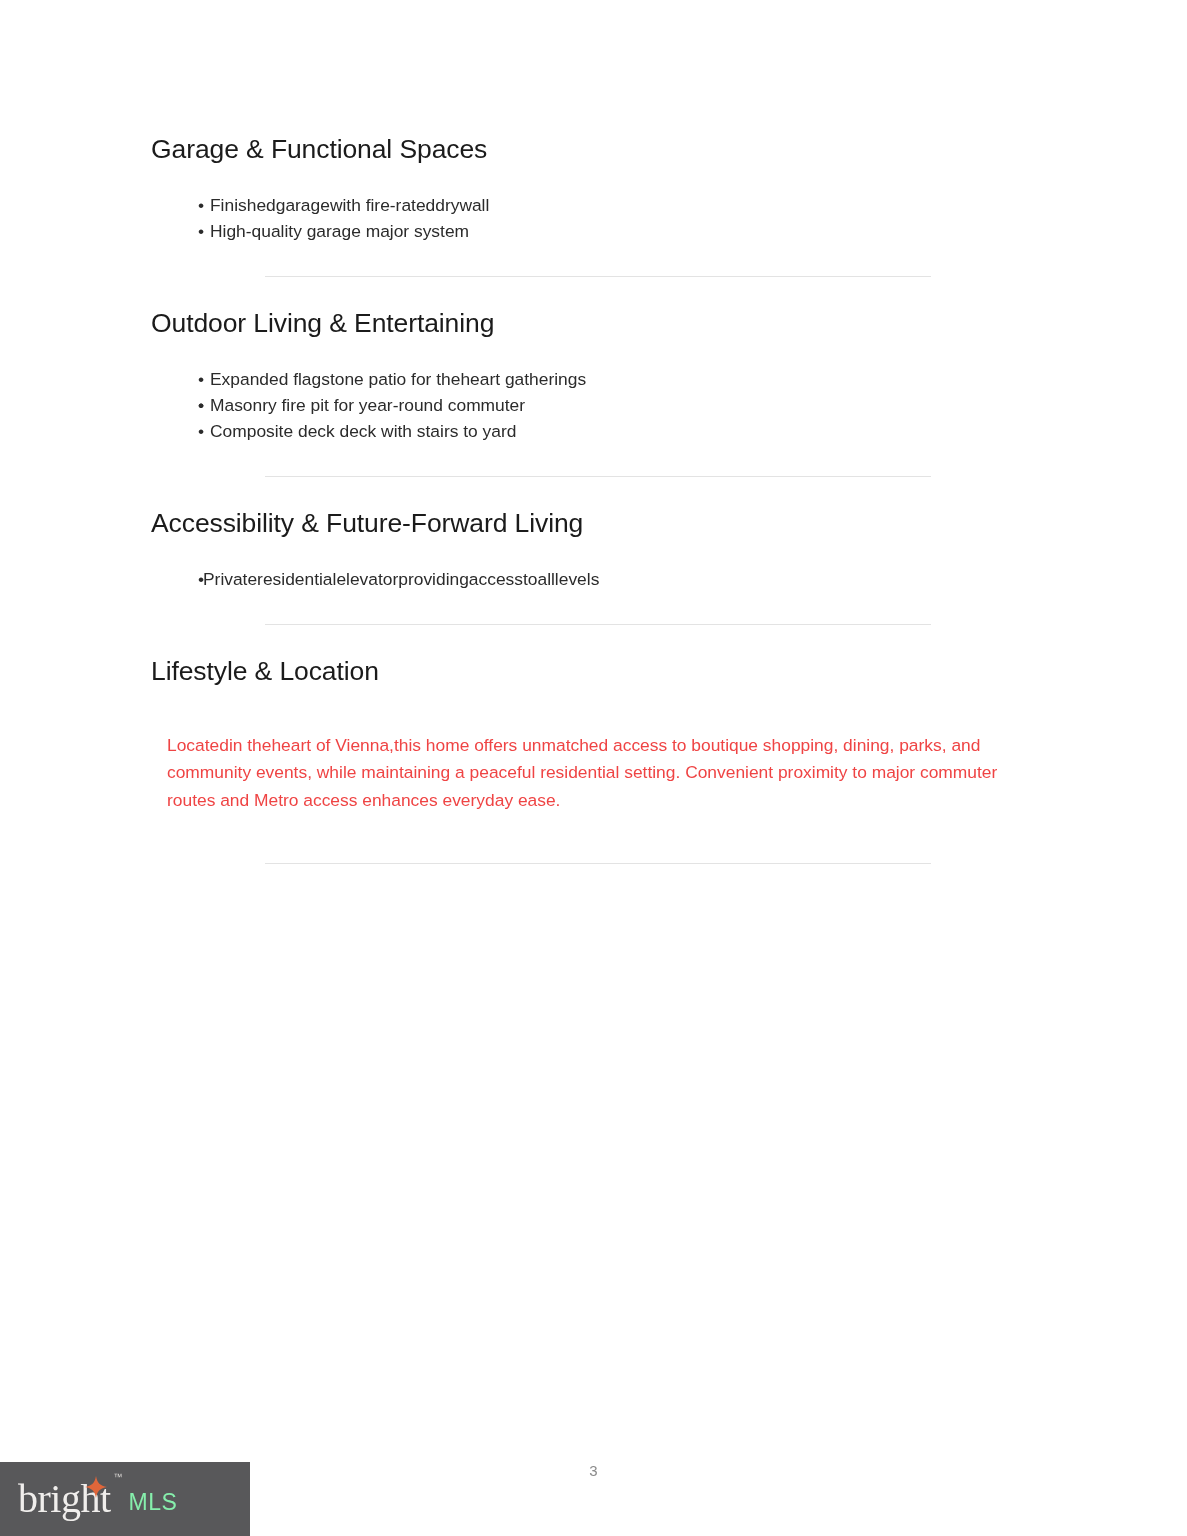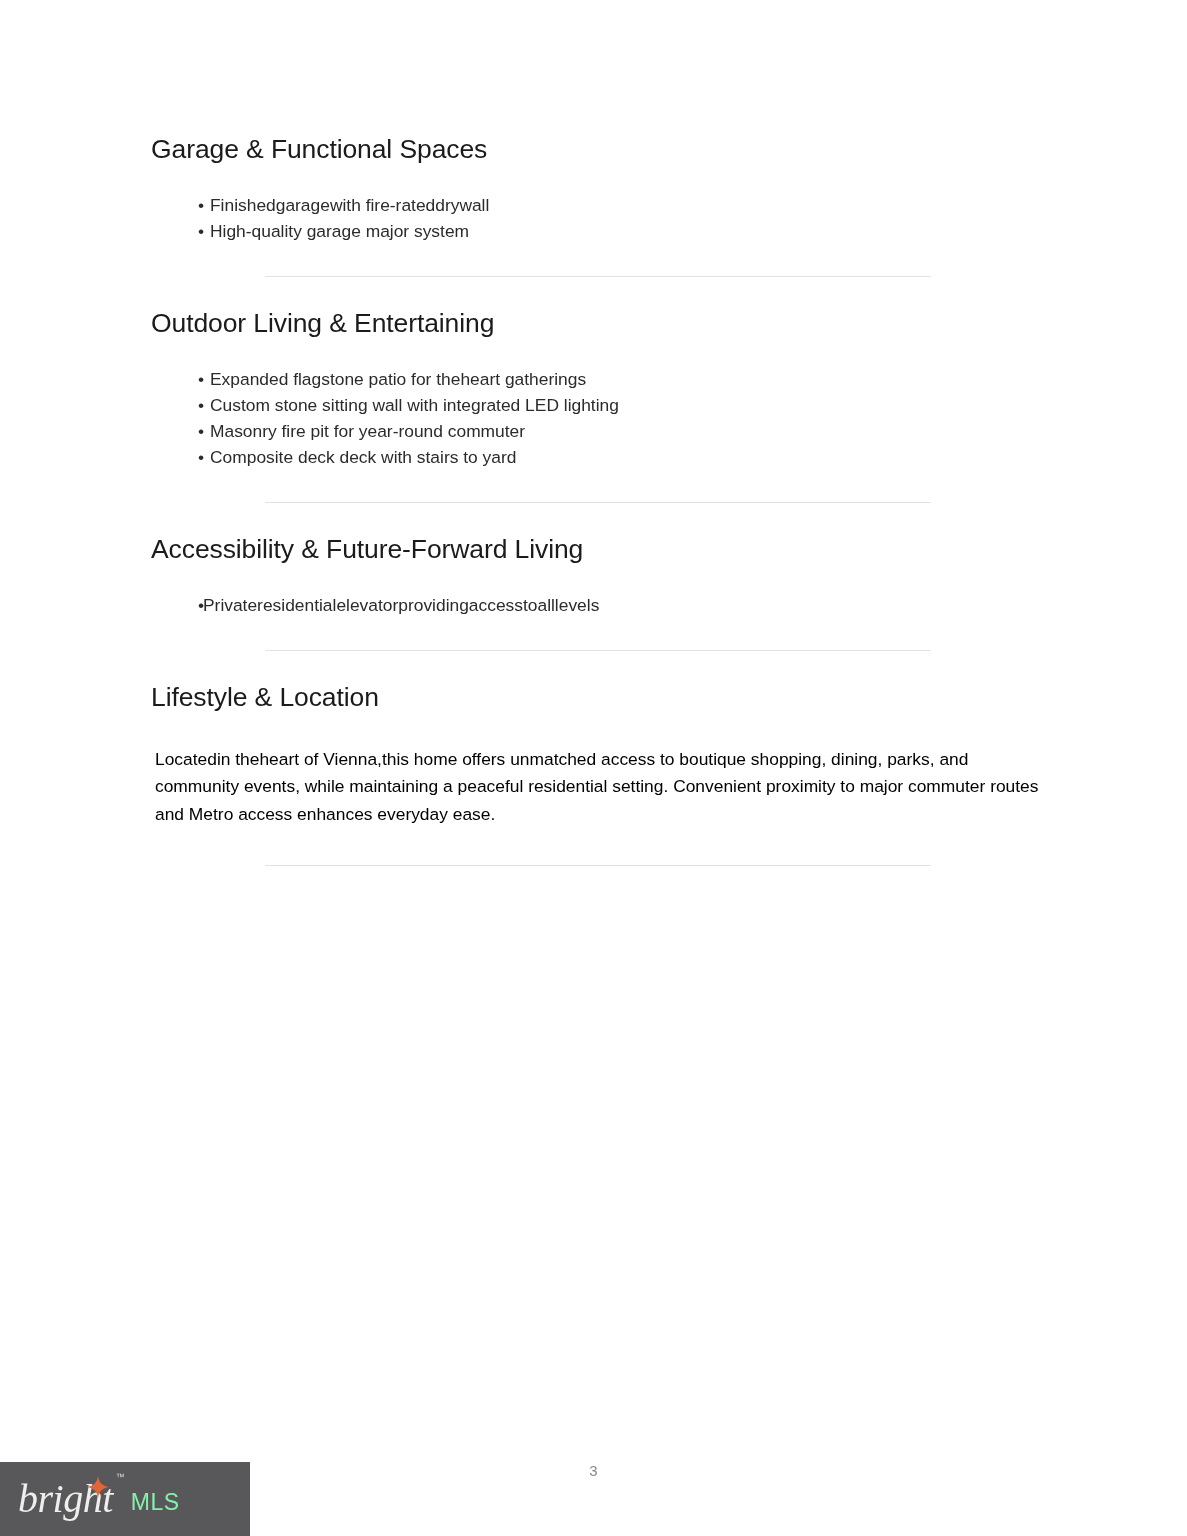--- a/index.html
+++ b/index.html
@@ -69,22 +69,22 @@
   .bullet-item.tight {
     padding-left: 52px;
   }
   .bullet-item.tight .bullet-glyph {
     left: 47px;
   }
 
   .body-paragraph {
     font-size: 17.4px;
     line-height: 27.5px;
-    color: #000000;
-    margin: 4px;
+    color: #ef4444;
+    margin: 16px;
     max-width: 890px;
   }
 
   .divider {
     height: 0;
     border: none;
     border-top: 1px solid #e3e3e3;
     margin: 0;
     width: 666px;
     margin-left: 114px;
@@ -131,21 +131,20 @@
   }
 
   .brand-wordmark {
     position: relative;
     display: inline-block;
     font-family: "Liberation Serif", "DejaVu Serif", serif;
     font-size: 40px;
     line-height: 1;
     color: #f0eeec;
     letter-spacing: -0.5px;
-    font-style: italic;
   }
 
   .brand-star {
     position: absolute;
     right: 4px;
     top: -3px;
     width: 22px;
     height: 22px;
     pointer-events: none;
   }
@@ -188,21 +187,21 @@
 
     <div class="sp-list-to-rule"></div>
     <hr class="divider">
     <div class="sp-rule-to-head"></div>
 
     <div class="section">
       <h2 class="section-heading">Outdoor Living &amp; Entertaining</h2>
       <div class="sp-head-to-list"></div>
       <ul class="bullet-list">
         <li class="bullet-item"><span class="bullet-glyph">•</span><span>Expanded flagstone patio for theheart gatherings</span></li>
-        <li class="bullet-item"><span class="bullet-glyph">•</span><span>Custom stone sitting wall with integrated LED lighting</span></li>
+        <li class="bullet-item"><span class="bullet-glyph">•</span></li>
         <li class="bullet-item"><span class="bullet-glyph">•</span><span>Masonry fire pit for year-round commuter</span></li>
         <li class="bullet-item"><span class="bullet-glyph">•</span><span>Composite deck deck with stairs to yard</span></li>
       </ul>
     </div>
 
     <div class="sp-list-to-rule"></div>
     <hr class="divider">
     <div class="sp-rule-to-head"></div>
 
     <div class="section">

